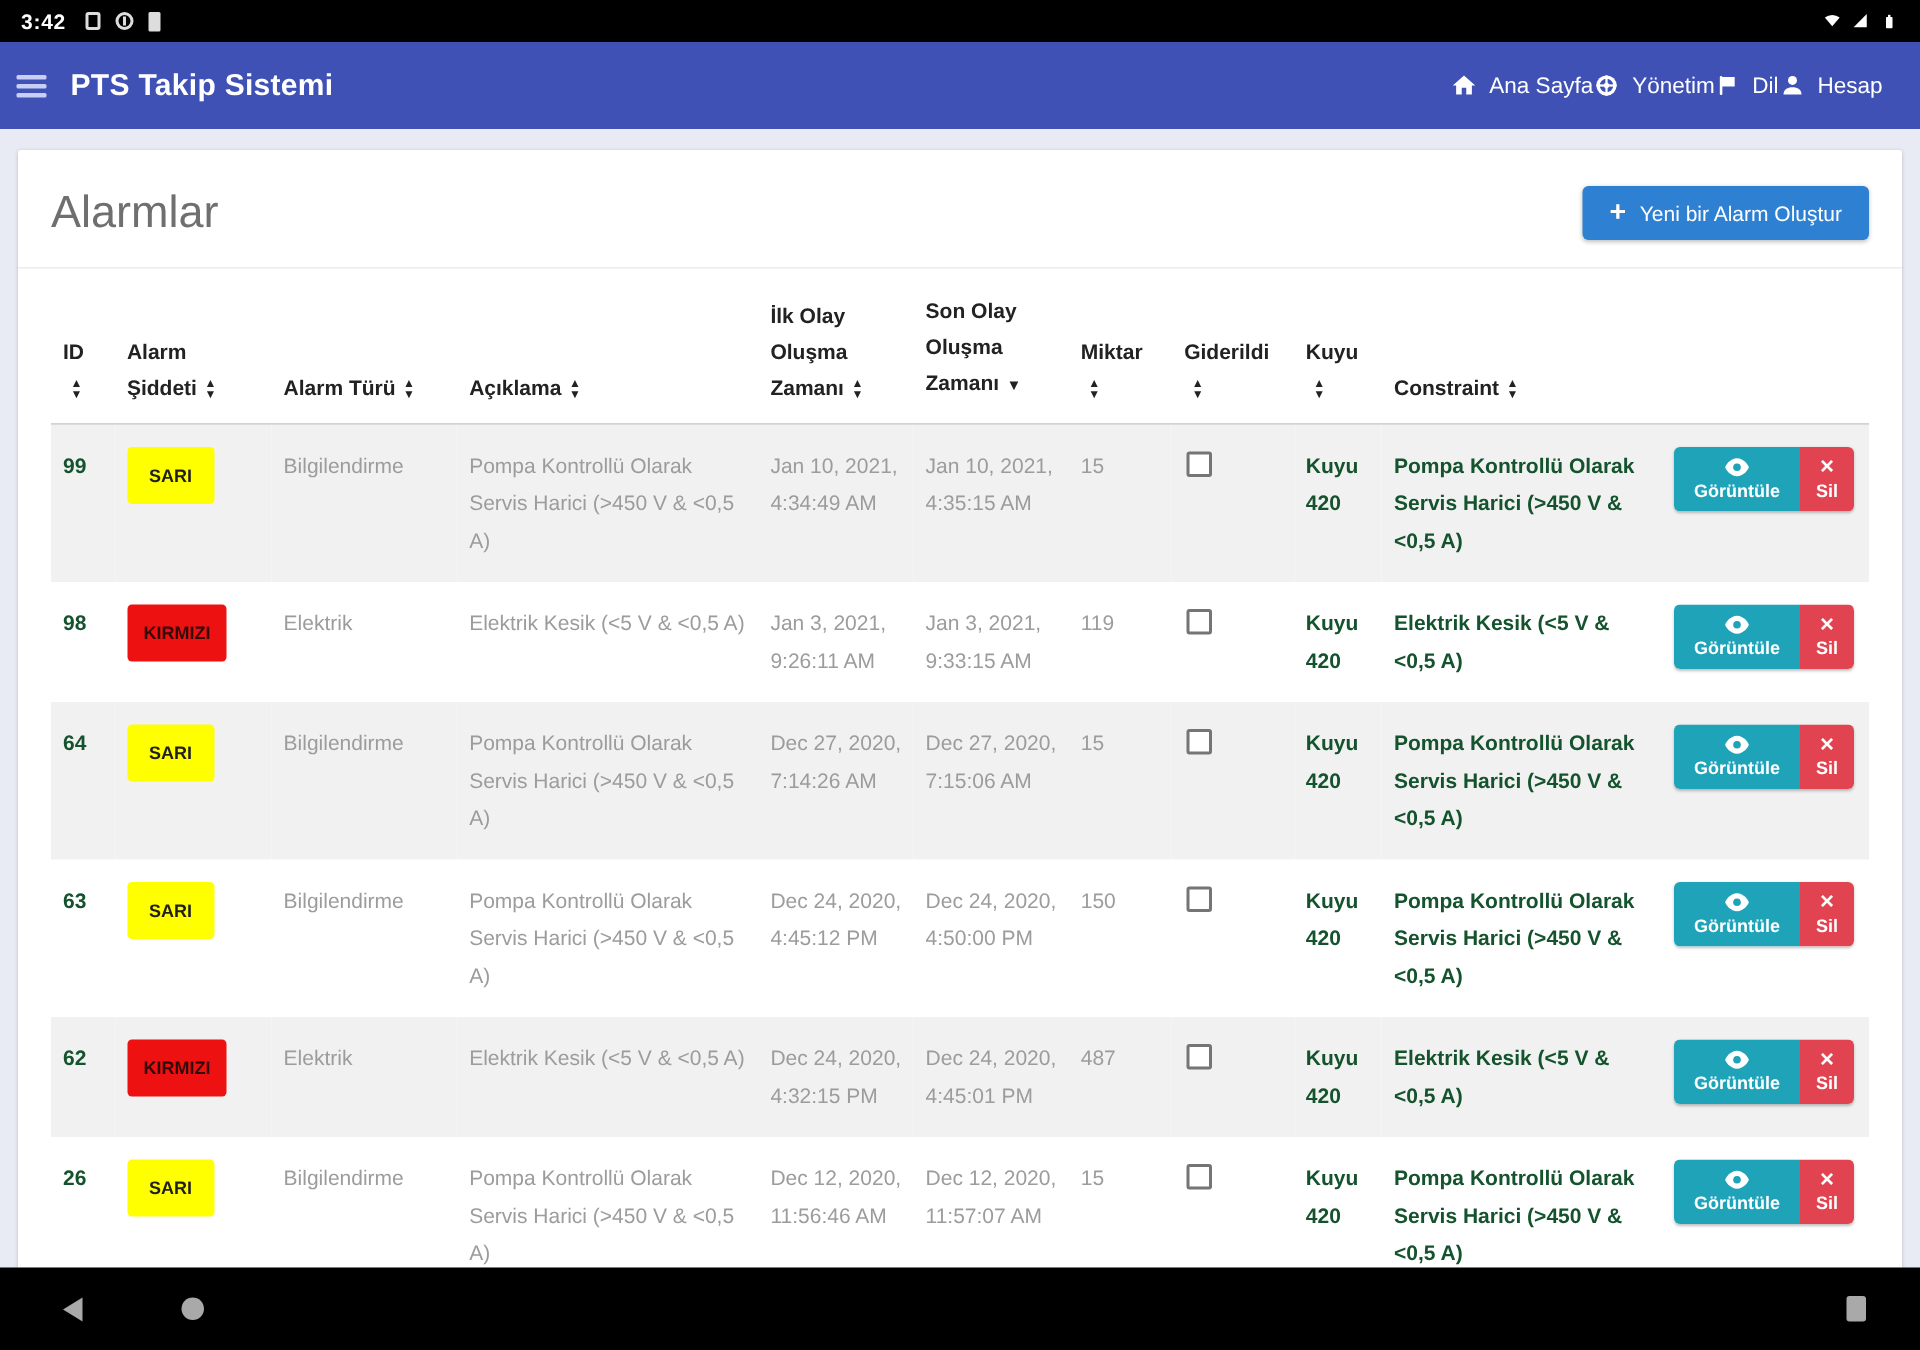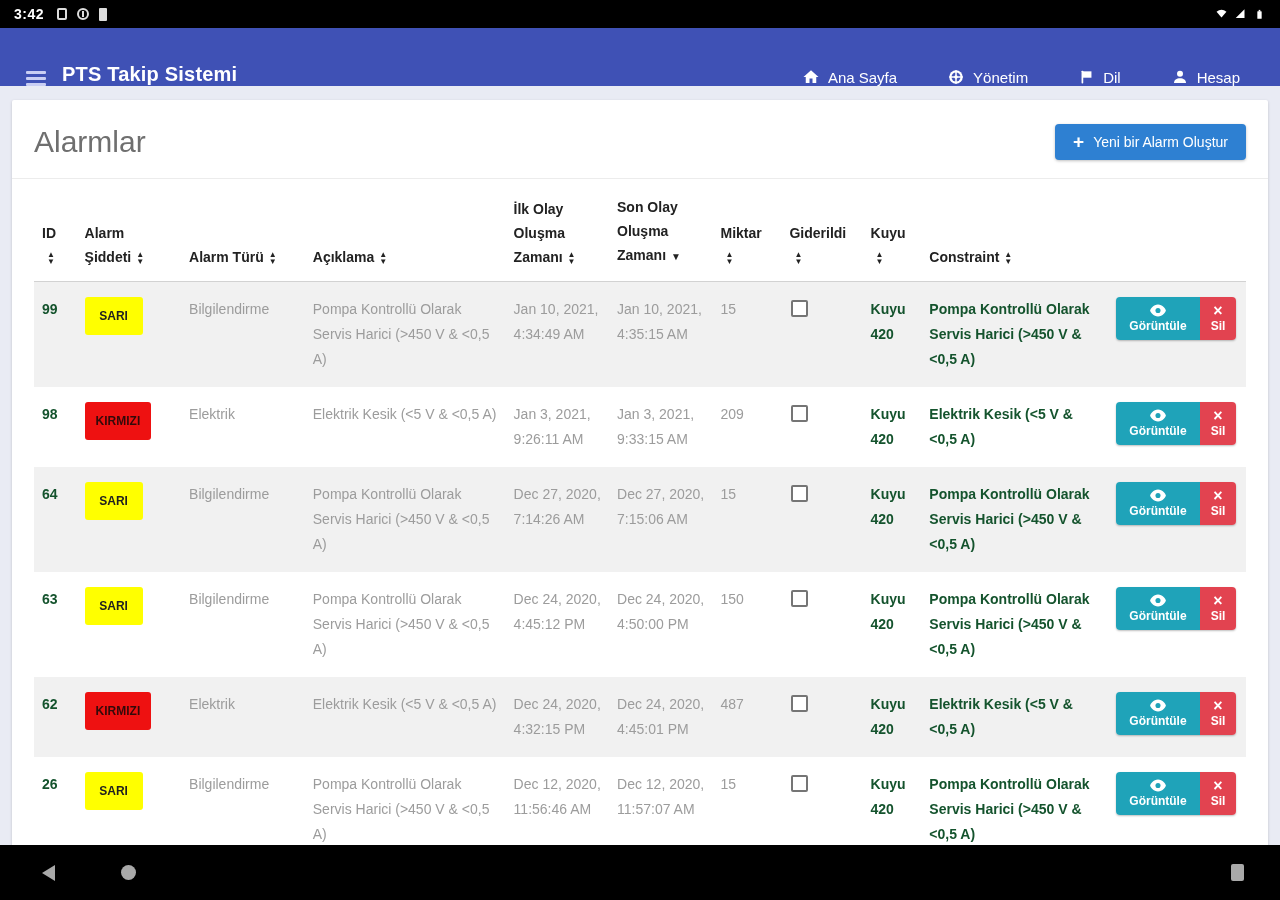--- a/index.html
+++ b/index.html
@@ -16,25 +16,25 @@
   .sb-time { font-size:14px; font-weight:700; letter-spacing:.5px; }
   .sb-left-icons { display:flex; align-items:center; gap:10px; margin-left:13px; }
   .ic-square { width:10px; height:12px; border:2px solid #ddd; border-radius:2px; }
   .ic-circle { width:12px; height:12px; border:2px solid #ddd; border-radius:50%; position:relative; }
   .ic-circle::after { content:""; position:absolute; left:3px; top:1px; width:2px; height:6px; background:#ddd; }
   .ic-batt { width:8px; height:13px; background:#ddd; border-radius:1px; }
   .sb-right { margin-left:auto; display:flex; align-items:center; gap:5px; }
   .sb-right svg { display:block; }
 
   
-  .navbar { height:58px; display:flex; align-items:flex-end; padding:0 26px; color:#fff; flex:none; }
+  .navbar { height:58px; display:flex; align-items:center; padding:0 11px; color:#fff; flex:none; }
   .burger { display:flex; flex-direction:column; gap:3px; cursor:pointer; }
   .burger span { width:20px; height:3px; background:#c9cef4; border-radius:1px; }
   .brand { margin-left:16px; font-size:20px; font-weight:700; letter-spacing:.2px; }
-  .nav-items { margin-left:auto; display:flex; align-items:center; gap:50px; padding-right:14px; }
+  .nav-items { margin-left:auto; display:flex; align-items:center; padding-right:14px; }
   .nav-item { display:flex; align-items:center; gap:8px; font-size:15px; font-weight:500; cursor:pointer; white-space:nowrap; }
   .nav-item svg { display:block; }
 
   
   .content { flex:1; overflow:hidden; padding:14px 12px 0; }
   .card { background:#fff; height:110%; border-radius:2px; box-shadow:0 1px 3px rgba(0,0,0,.18); overflow:hidden; }
   .card-head { display:flex; justify-content:space-between; align-items:center; padding:24px 22px 18px; border-bottom:1px solid #ececec; }
   .page-title { font-size:30px; color:#6f6f6f; font-weight:400;text-align:right; }
   .btn-primary { display:flex; align-items:center; gap:9px; color:#fff; border:none; border-radius:4px;
     padding:10px 18px; font-size:14px; font-weight:500; font-family:inherit; cursor:pointer;
@@ -222,21 +222,21 @@
     </td>
   </tr>
 
   <tr>
     <td class="c-id">98</td>
     <td><span class="badge" style="background: rgb(238, 17, 17); color: rgb(51, 10, 10);">KIRMIZI</span></td>
     <td>Elektrik</td>
     <td>Elektrik Kesik (&lt;5 V &amp; &lt;0,5 A)</td>
     <td>Jan 3, 2021, 9:26:11 AM</td>
     <td>Jan 3, 2021, 9:33:15 AM</td>
-    <td>209</td>
+    <td>119</td>
     <td><input type="checkbox" class="chk" style=""></td>
     <td class="c-well">Kuyu 420</td>
     <td class="c-con">Elektrik Kesik (&lt;5 V &amp; &lt;0,5 A)</td>
     <td>
       <div class="btn-group">
         <button class="btn-act btn-view" style="background: rgb(31, 163, 185);">
           <span class="eye-icon">
                       <svg width="18" height="13" viewBox="0 0 24 16">
                         <path d="M12 0 C6 0 1.5 6.5 1.5 8 S6 16 12 16 s10.5-6.5 10.5-8 S18 0 12 0 Z" fill="#fff"></path>
                         <circle cx="12" cy="8" r="3.4" fill="#1fa3b9"></circle>

